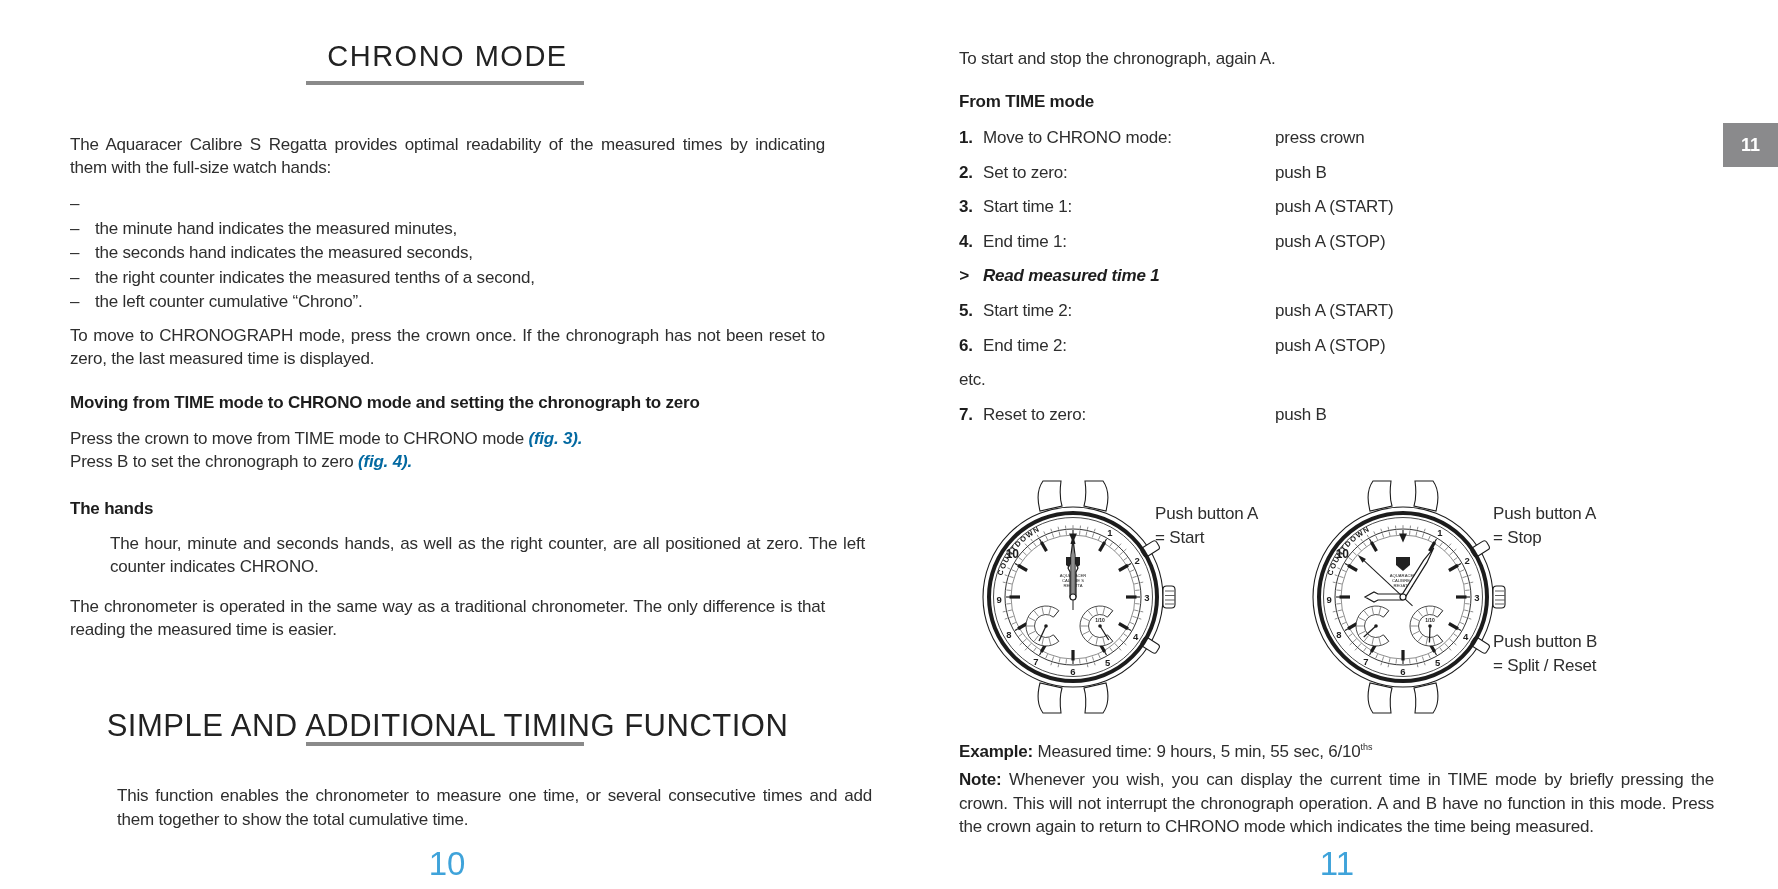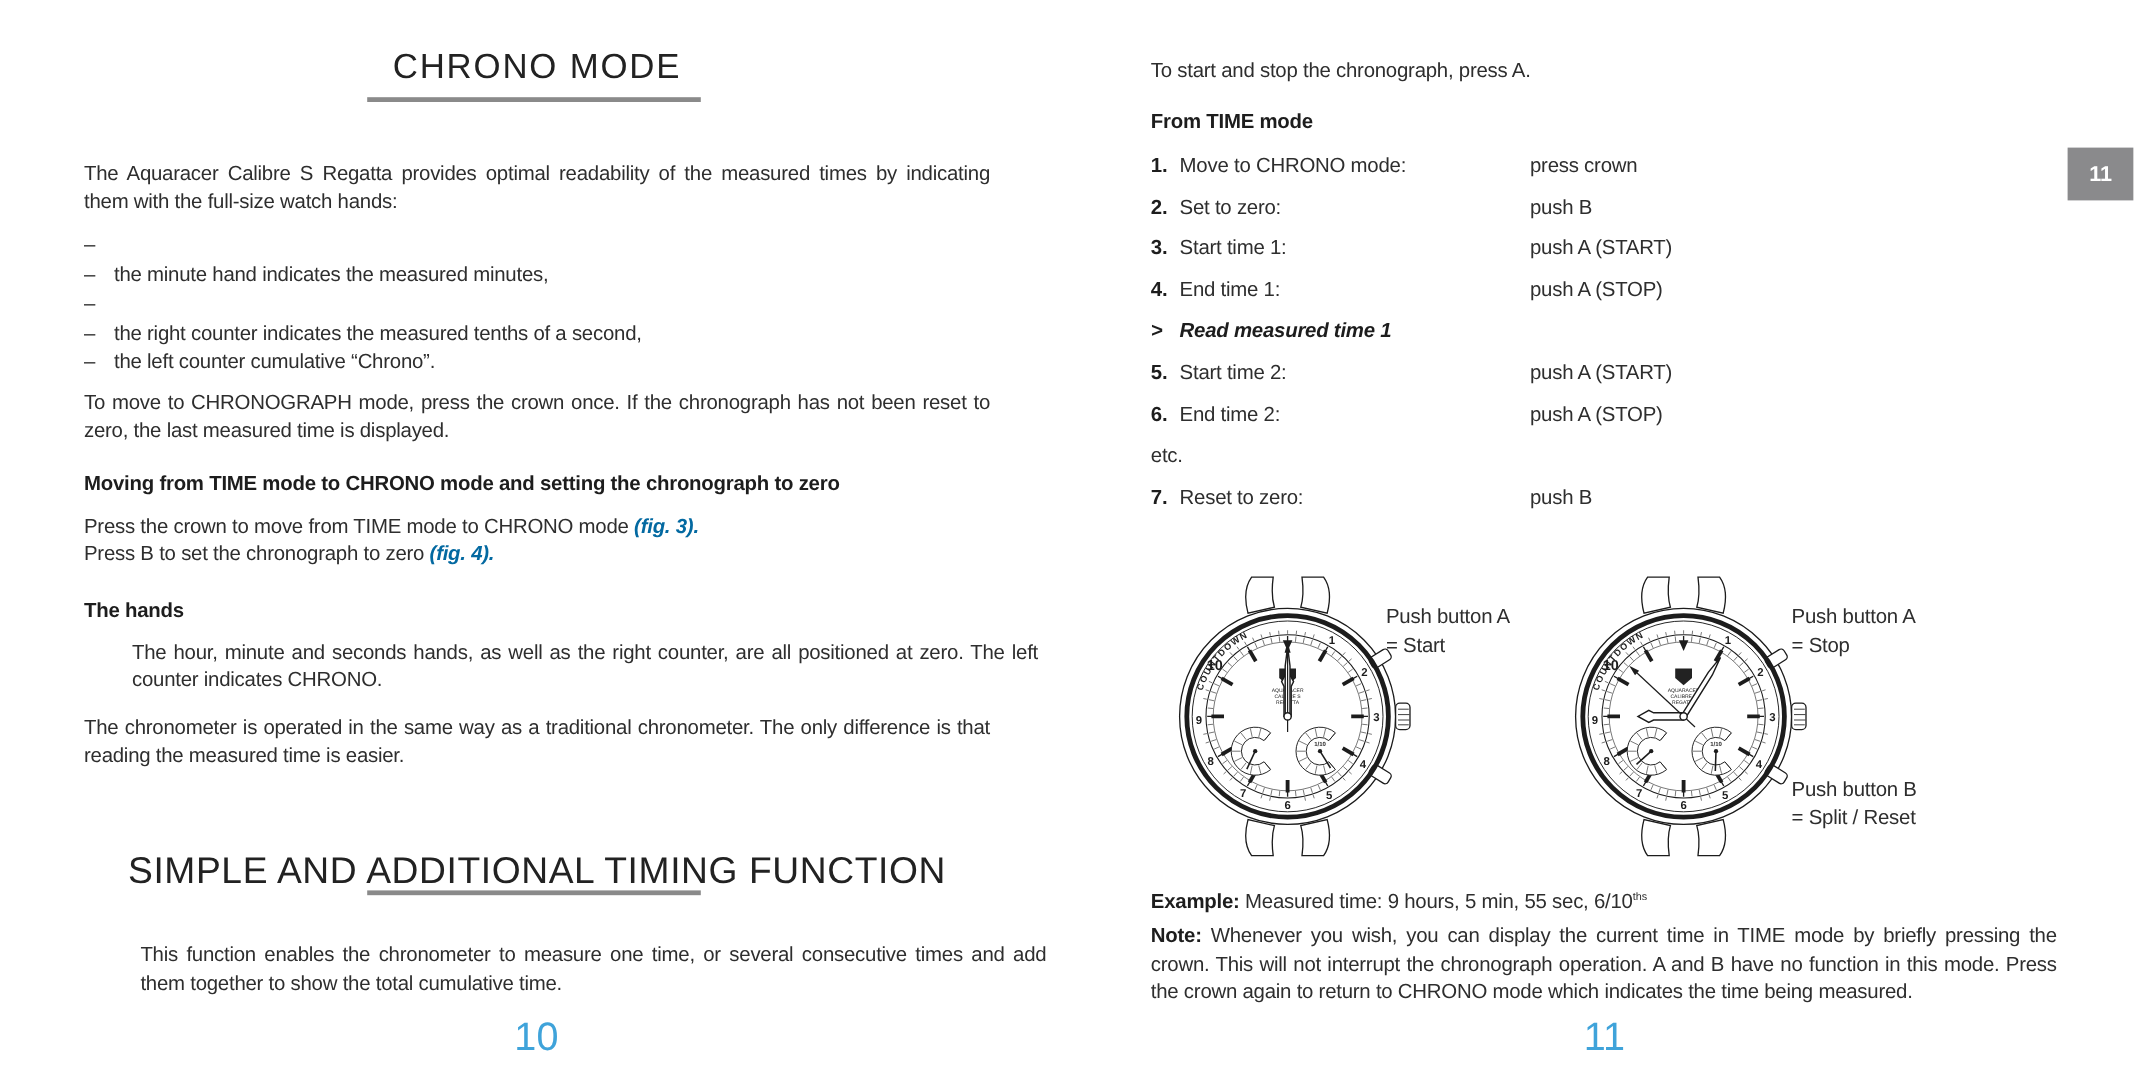--- a/index.html
+++ b/index.html
@@ -50,20 +50,21 @@
 <div class="abs" style="left:70px;top:192px;width:760px;">
   <div class="bullet-row">
     <span class="bullet-dash">–</span>
   </div>
   <div class="bullet-row">
     <span class="bullet-dash">–</span>
     <span>the minute hand indicates the measured minutes,</span>
   </div>
   <div class="bullet-row">
     <span class="bullet-dash">–</span>
+    <span>the seconds hand indicates the measured seconds,</span>
   </div>
   <div class="bullet-row">
     <span class="bullet-dash">–</span>
     <span>the right counter indicates the measured tenths of a second,</span>
   </div>
   <div class="bullet-row">
     <span class="bullet-dash">–</span>
     <span>the left counter cumulative “Chrono”.</span>
   </div>
 </div>
@@ -82,21 +83,21 @@
 <div class="abs body-text" style="left:70px;top:533px;margin-left:40px;">The hour, minute and seconds hands, as well as the right counter, are all positioned at zero. The left counter indicates CHRONO.</div>
 <div class="abs body-text" style="left:70px;top:596px;">The chronometer is operated in the same way as a traditional chronometer. The only difference is that reading the measured time is easier.</div>
 
 <div class="abs big-title" style="left:70px;top:708px;font-size:31px;letter-spacing:0.5px;">SIMPLE AND ADDITIONAL TIMING FUNCTION</div>
 <div class="abs title-rule" style="left:306px;top:742px;width:278px;"></div>
 
 <div class="abs body-text" style="left:70px;top:784px;line-height:23.5px;margin-left:47px;">This function enables the chronometer to measure one time, or several consecutive times and add them together to show the total cumulative time.</div>
 
 <div class="abs page-num" style="left:387px;top:845px;">10</div>
 
-<div class="abs body-text" style="left:959px;top:48px;text-align:left;">To start and stop the chronograph, press A.</div>
+<div class="abs body-text" style="left:959px;top:48px;text-align:left;">To start and stop the chronograph, again A.</div>
 <div class="abs bold-head" style="left:959px;top:92px;">From TIME mode</div>
 
 <div class="abs" style="left:959px;top:128px;width:755px;">
   <div class="step-row">
     <span class="step-num">1.</span><span class="step-label">Move to CHRONO mode:</span>
     <span class="step-action">press crown</span>
   </div>
   <div class="step-row">
     <span class="step-num">2.</span><span class="step-label">Set to zero:</span>
     <span class="step-action">push B</span>
@@ -504,21 +505,21 @@
 </svg>
 
 <div class="abs fig-caption" style="left:1155px;top:502px;">
   <span>Push button A</span><br>
   <span>= Start</span>
 </div>
 <div class="abs fig-caption" style="left:1493px;top:502px;">
   <span>Push button A</span><br>
   <span>= Stop</span>
 </div>
-<div class="abs fig-caption" style="left:1493px;top:646px;">
+<div class="abs fig-caption" style="left:1493px;top:630px;">
   <span>Push button B</span><br>
   <span>= Split / Reset</span>
 </div>
 
 <div class="abs body-text" style="left:959px;top:736px;text-align:left;">
   <span class="bold-head">Example:</span><span> Measured time: 9 hours, 5 min, 55 sec, 6/10</span><sup class="ths">ths</sup>
 </div>
 
 <div class="abs body-text" style="left:959px;top:768px;line-height:23.5px;">
   <span class="bold-head">Note:</span><span> Whenever you wish, you can display the current time in TIME mode by briefly pressing the crown. This will not interrupt the chronograph operation. A and B have no function in this mode. Press the crown again to return to CHRONO mode which indicates the time being measured.</span>

